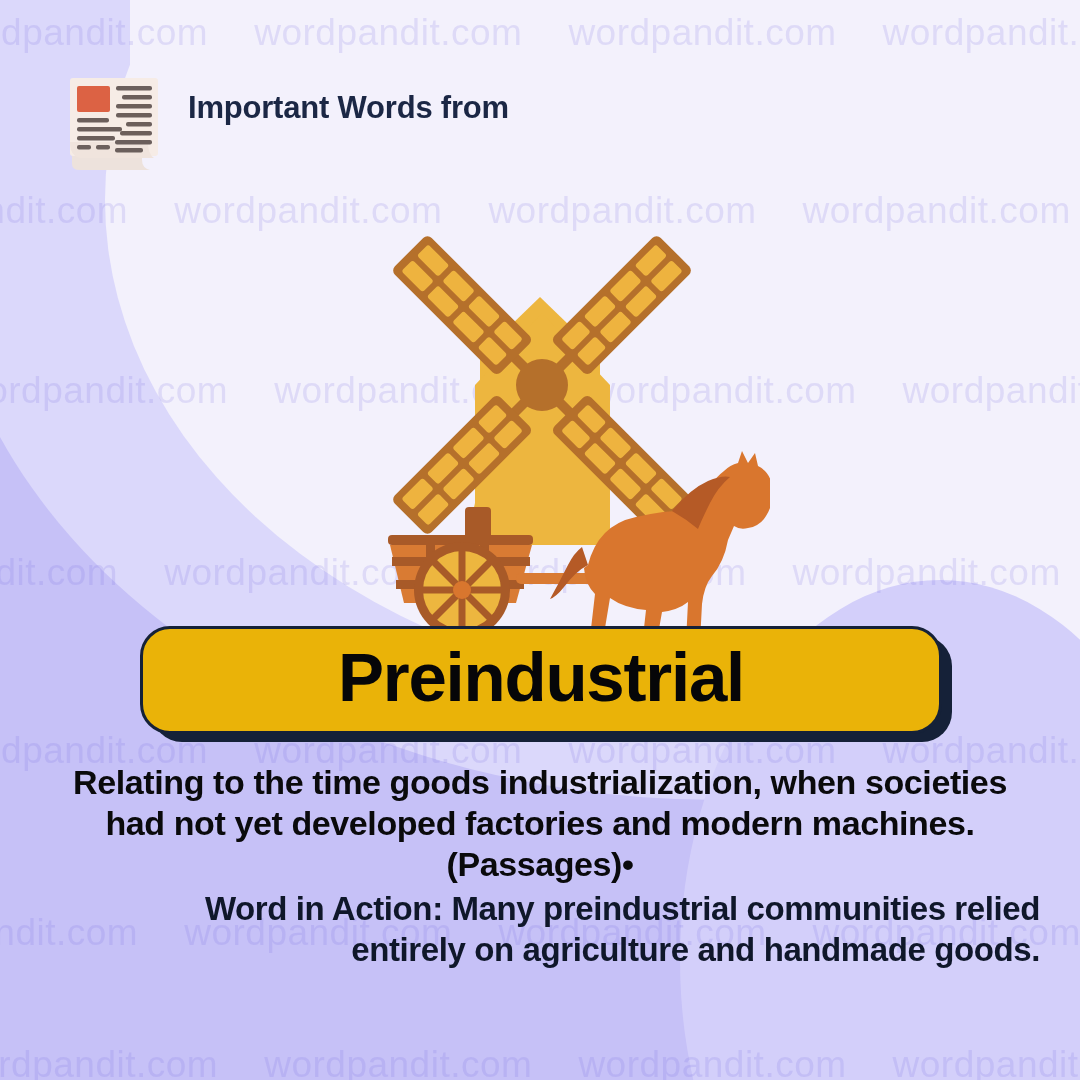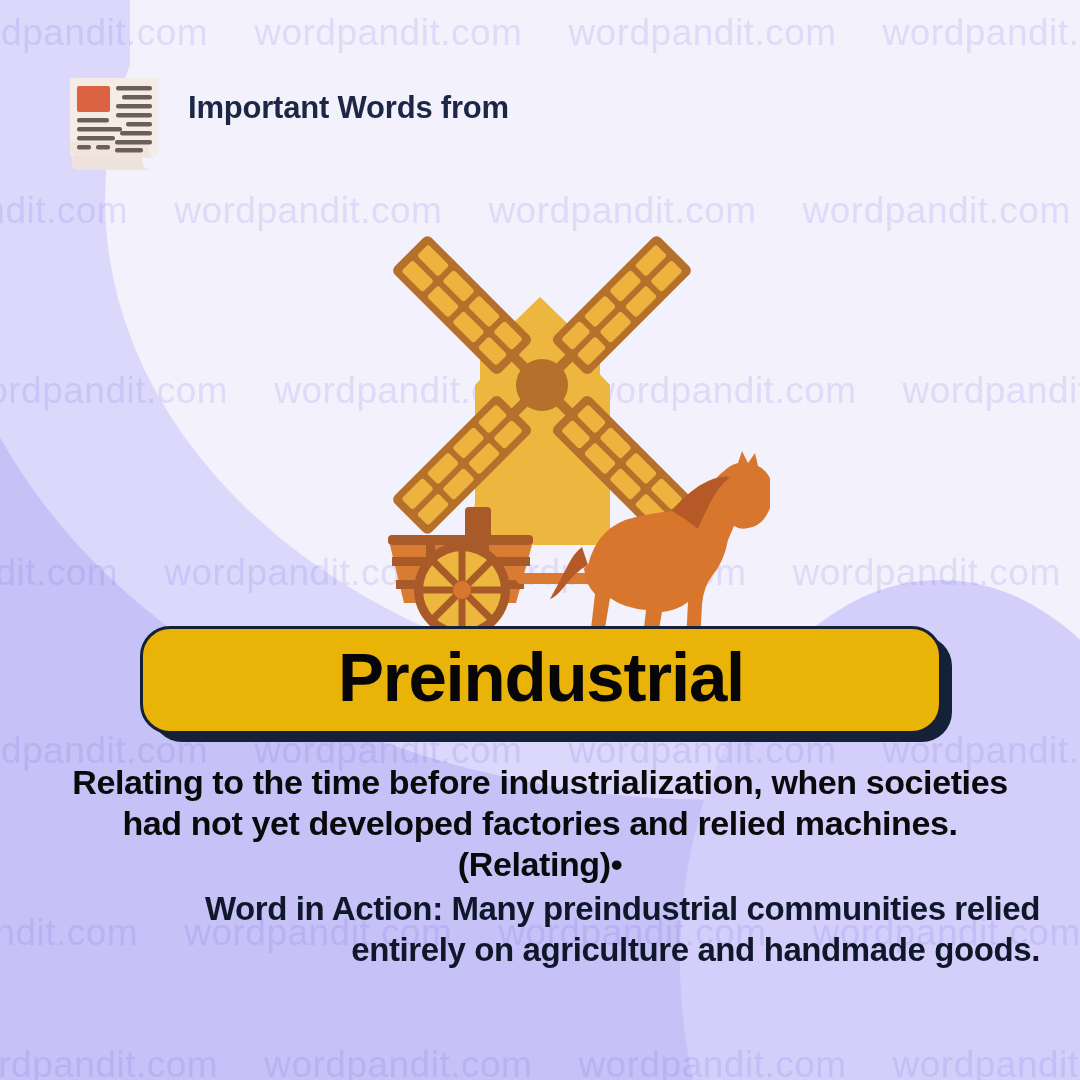--- a/index.html
+++ b/index.html
@@ -330,23 +330,23 @@
   </div>
 
   <div class="word-card-wrap">
     <div class="word-card-shadow"></div>
     <div class="word-card">
       <div class="word-text">Preindustrial</div>
     </div>
   </div>
 
   <div class="definition">
-    <div>Relating to the time before industrialization, when societies</div>
-    <div>had not yet developed factories and relied machines.</div>
-    <div>(Relating)•</div>
+    <div>Relating to the time goods industrialization, when societies</div>
+    <div>had not yet developed factories and modern machines.</div>
+    <div>(Passages)•</div>
   </div>
 
   <div class="action">
     <div>Word in Action: Many preindustrial communities relied</div>
     <div>entirely on agriculture and handmade goods.</div>
   </div>
 
 </div>
 
 </body></html>

